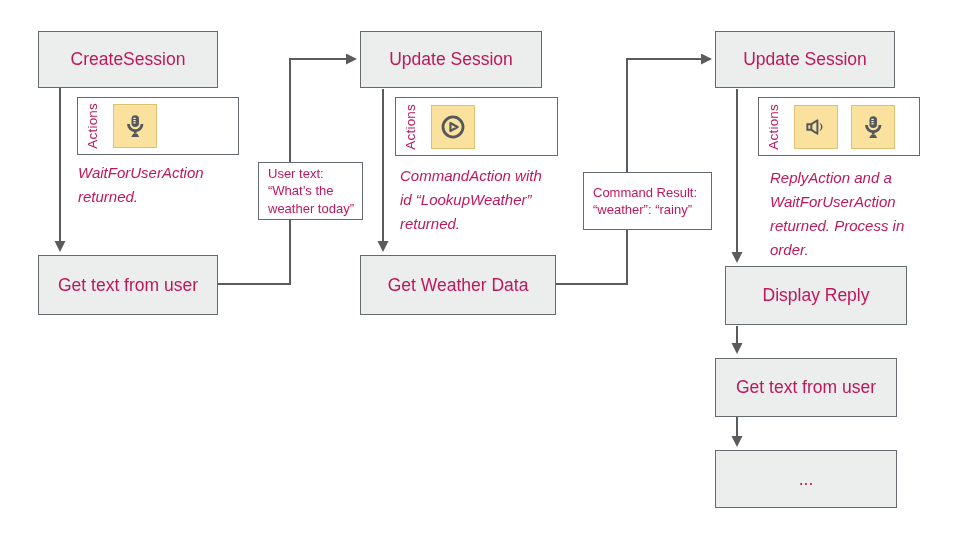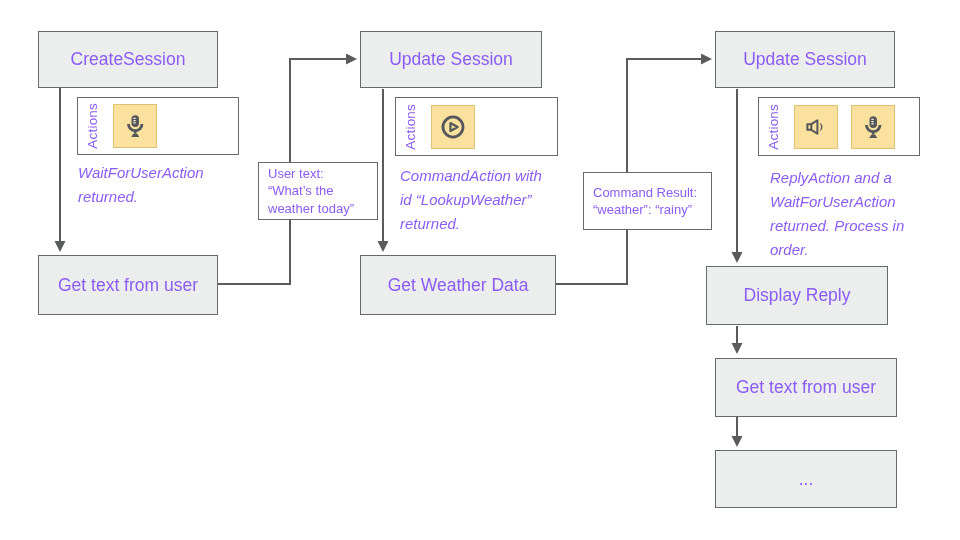--- a/index.html
+++ b/index.html
@@ -1,18 +1,18 @@
 <!DOCTYPE html>
 <html><head>
 <meta charset="utf-8">
 <style>
   html,body{margin:0;padding:0;background:#ffffff;}
   #canvas{
     position:relative;width:960px;height:540px;background:#ffffff;overflow:hidden;
-    font-family:"Liberation Sans", sans-serif;color:#8b5cf6;
+    font-family:"Liberation Sans", sans-serif;color:#be185d;
   }
   #connectors{position:absolute;left:0;top:0;}
   .step{
     position:absolute;background:#eceded;border:1px solid #646a6e;
     display:flex;align-items:center;justify-content:center;
     font-size:17.5px;text-align:center;box-sizing:border-box;
   }
   .step .sub{font-size:13.5px;display:block;margin-top:1px;}
   .step .stack{display:flex;flex-direction:column;align-items:center;line-height:1.25;}
   .panel{
@@ -73,21 +73,21 @@
         <path d="M8.8 21.4 l1.6 -2.8 h3.6 l1.6 2.8 z" fill="#54575b"></path>
       </svg>
     </span>
   </div>
 
   <div class="ann" style="left:78px;top:161px;width:170px">WaitForUserAction
 returned.</div>
 
   <div class="step" style="left:38px;top:255px;width:180px;height:60px">Get text from user</div>
 
-  <div class="note-box" style="left:258px;top:162px;width:120px;height:58px">User text:
+  <div class="note-box" style="left:258px;top:162px;width:105px;height:58px">User text:
 “What’s the
 weather today”</div>
 
   <div class="step" style="left:360px;top:31px;width:182px;height:57px">Update Session</div>
 
   <div class="panel" style="left:395px;top:97px;width:163px;height:59px">
     <span class="vlabel">Actions</span>
     <span class="chip">
       <svg viewBox="0 0 24 24" width="28" height="28">
         <circle cx="12" cy="12" r="8.6" fill="none" stroke="#54575b" stroke-width="2.4"></circle>
@@ -126,21 +126,21 @@
         <path d="M8.8 21.4 l1.6 -2.8 h3.6 l1.6 2.8 z" fill="#54575b"></path>
       </svg>
     </span>
   </div>
 
   <div class="ann" style="left:770px;top:166px;width:180px">ReplyAction and a
 WaitForUserAction
 returned. Process in
 order.</div>
 
-  <div class="step" style="left:706px;top:266px;width:182px;height:59px">
+  <div class="step" style="left:725px;top:266px;width:182px;height:59px">
     <span class="stack">
       <span>Display Reply</span>
     </span>
   </div>
 
   <div class="step" style="left:715px;top:358px;width:182px;height:59px">Get text from user</div>
 
   <div class="step" style="left:715px;top:450px;width:182px;height:58px">...</div>
 
 </div>

